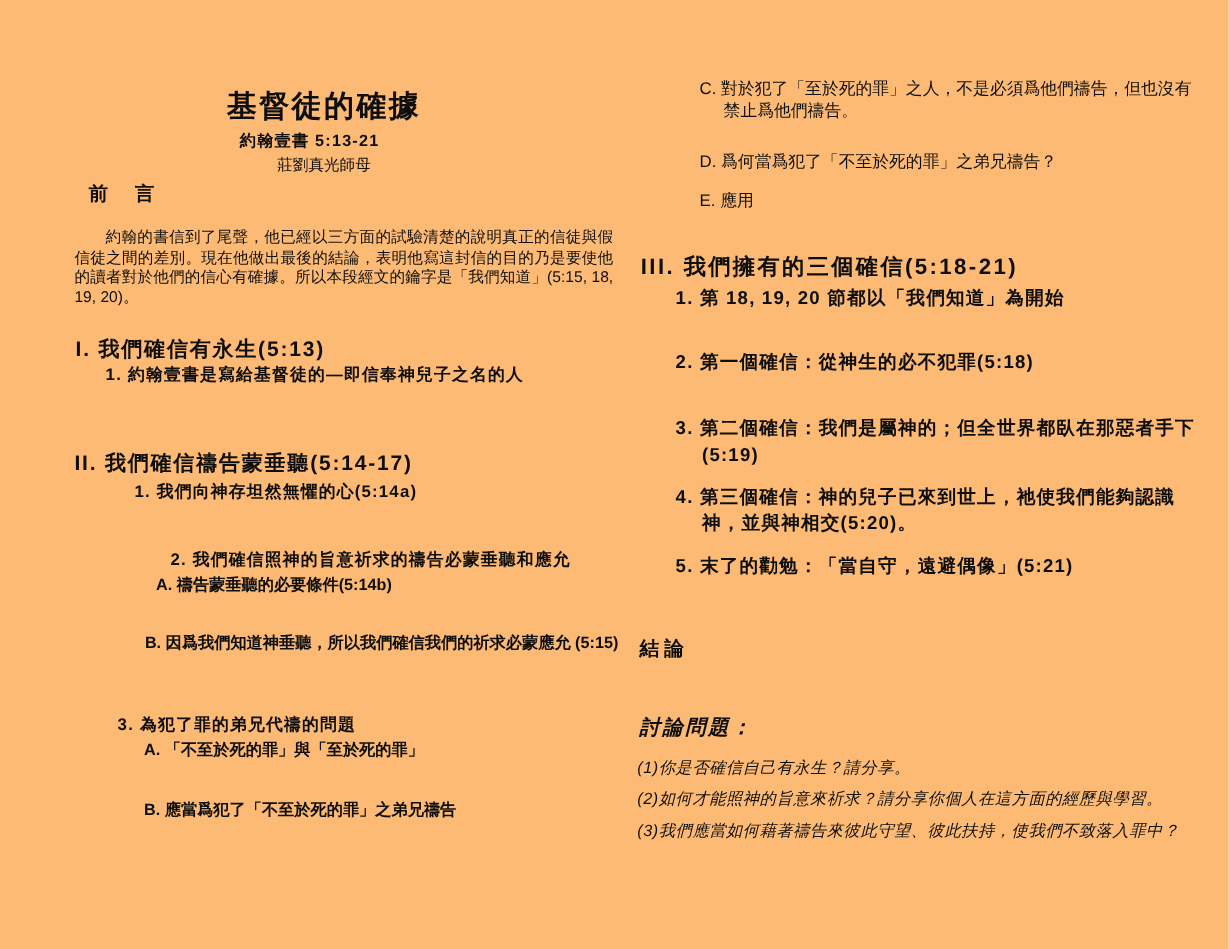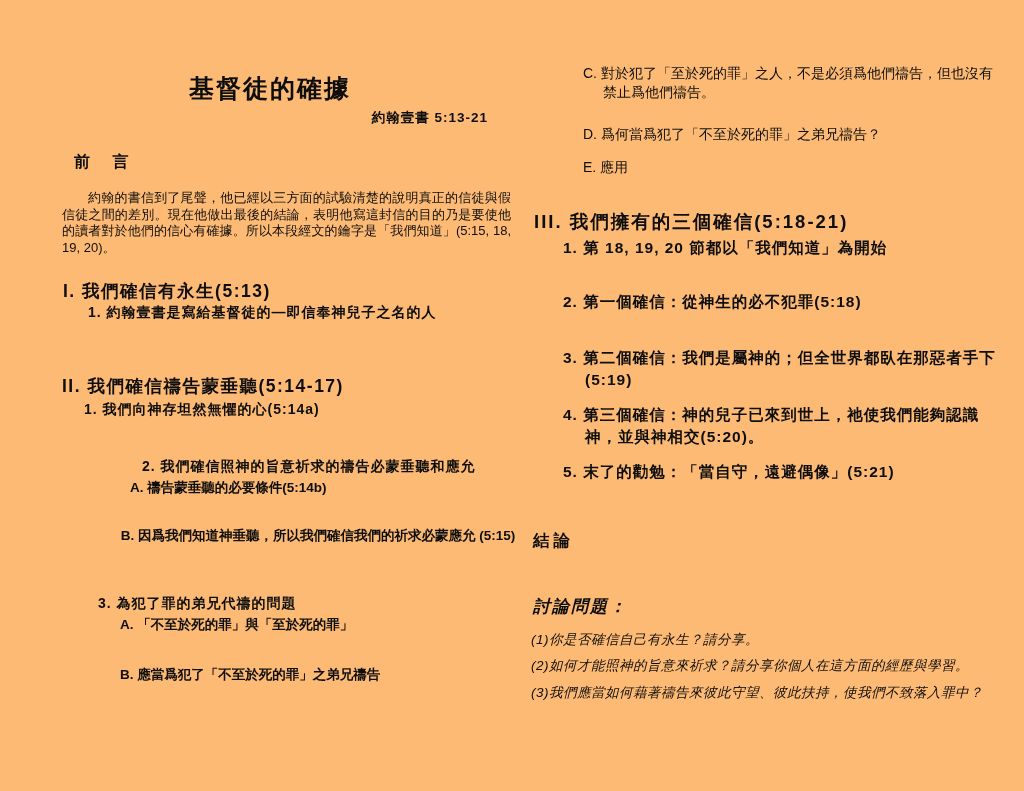--- a/index.html
+++ b/index.html
@@ -31,35 +31,36 @@
   .hang20 { padding-left:20px; text-indent:-20px; line-height:18.5px; }
   .hang19 { padding-left:22px; text-indent:-22px; line-height:21.5px; }
 </style>
 </head>
 <body>
 
 <div class="page">
 
   <div class="abs ctr doc-title" style="top:72px;  left:60px; width:420px;">基督徒的確據</div>
 
-  <div class="abs ctr scripture" style="top:109px; left:68px; width:420px;text-align:right;">約翰壹書 5:13-21</div>
+  <div class="abs ctr scripture" style="top:109px; left:48px; width:420px;">約翰壹書 5:13-21</div>
 
+  <div class="abs ctr author" style="top:129px; left:60px; width:420px;">莊劉真光師母</div>
 
   <div class="abs nw preface-h" style="top:152px; left:74px; letter-spacing:9px;">前 言</div>
 
   <div class="abs para" style="top:190px; left:62px; width:449px;">約翰的書信到了尾聲，他已經以三方面的試驗清楚的說明真正的信徒與假信徒之間的差別。現在他做出最後的結論，表明他寫這封信的目的乃是要使他的讀者對於他們的信心有確據。所以本段經文的鑰字是「我們知道」(5:15, 18, 19, 20)。</div>
 
   <div class="abs nw sec-h" style="top:279px; left:63px;">I. 我們確信有永生(5:13)</div>
 
   <div class="abs nw item-l" style="top:304px; left:88px;">1. 約翰壹書是寫給基督徒的—即信奉神兒子之名的人</div>
 
 
   <div class="abs nw sec-h" style="top:374px; left:62px;">II. 我們確信禱告蒙垂聽(5:14-17)</div>
 
-  <div class="abs nw item-l" style="top:401px; left:84px;text-align:right;">1. 我們向神存坦然無懼的心(5:14a)</div>
+  <div class="abs nw item-l" style="top:401px; left:112px;text-align:right;">1. 我們向神存坦然無懼的心(5:14a)</div>
 
   <div class="abs nw item-l" style="top:458px; left:98px;margin-left:44px;">2. 我們確信照神的旨意祈求的禱告必蒙垂聽和應允</div>
 
   <div class="abs nw sub" style="top:479px; left:130px;">A. 禱告蒙垂聽的必要條件(5:14b)</div>
 
   <div class="abs sub hang18" style="top:526px; left:120px; width:378px;text-align:center;">B. 因爲我們知道神垂聽，所以我們確信我們的祈求必蒙應允 (5:15)</div>
 
   <div class="abs nw item-l" style="top:595px; left:98px;">3. 為犯了罪的弟兄代禱的問題</div>
 
   <div class="abs nw sub" style="top:616px; left:120px;">A. 「不至於死的罪」與「至於死的罪」</div>

